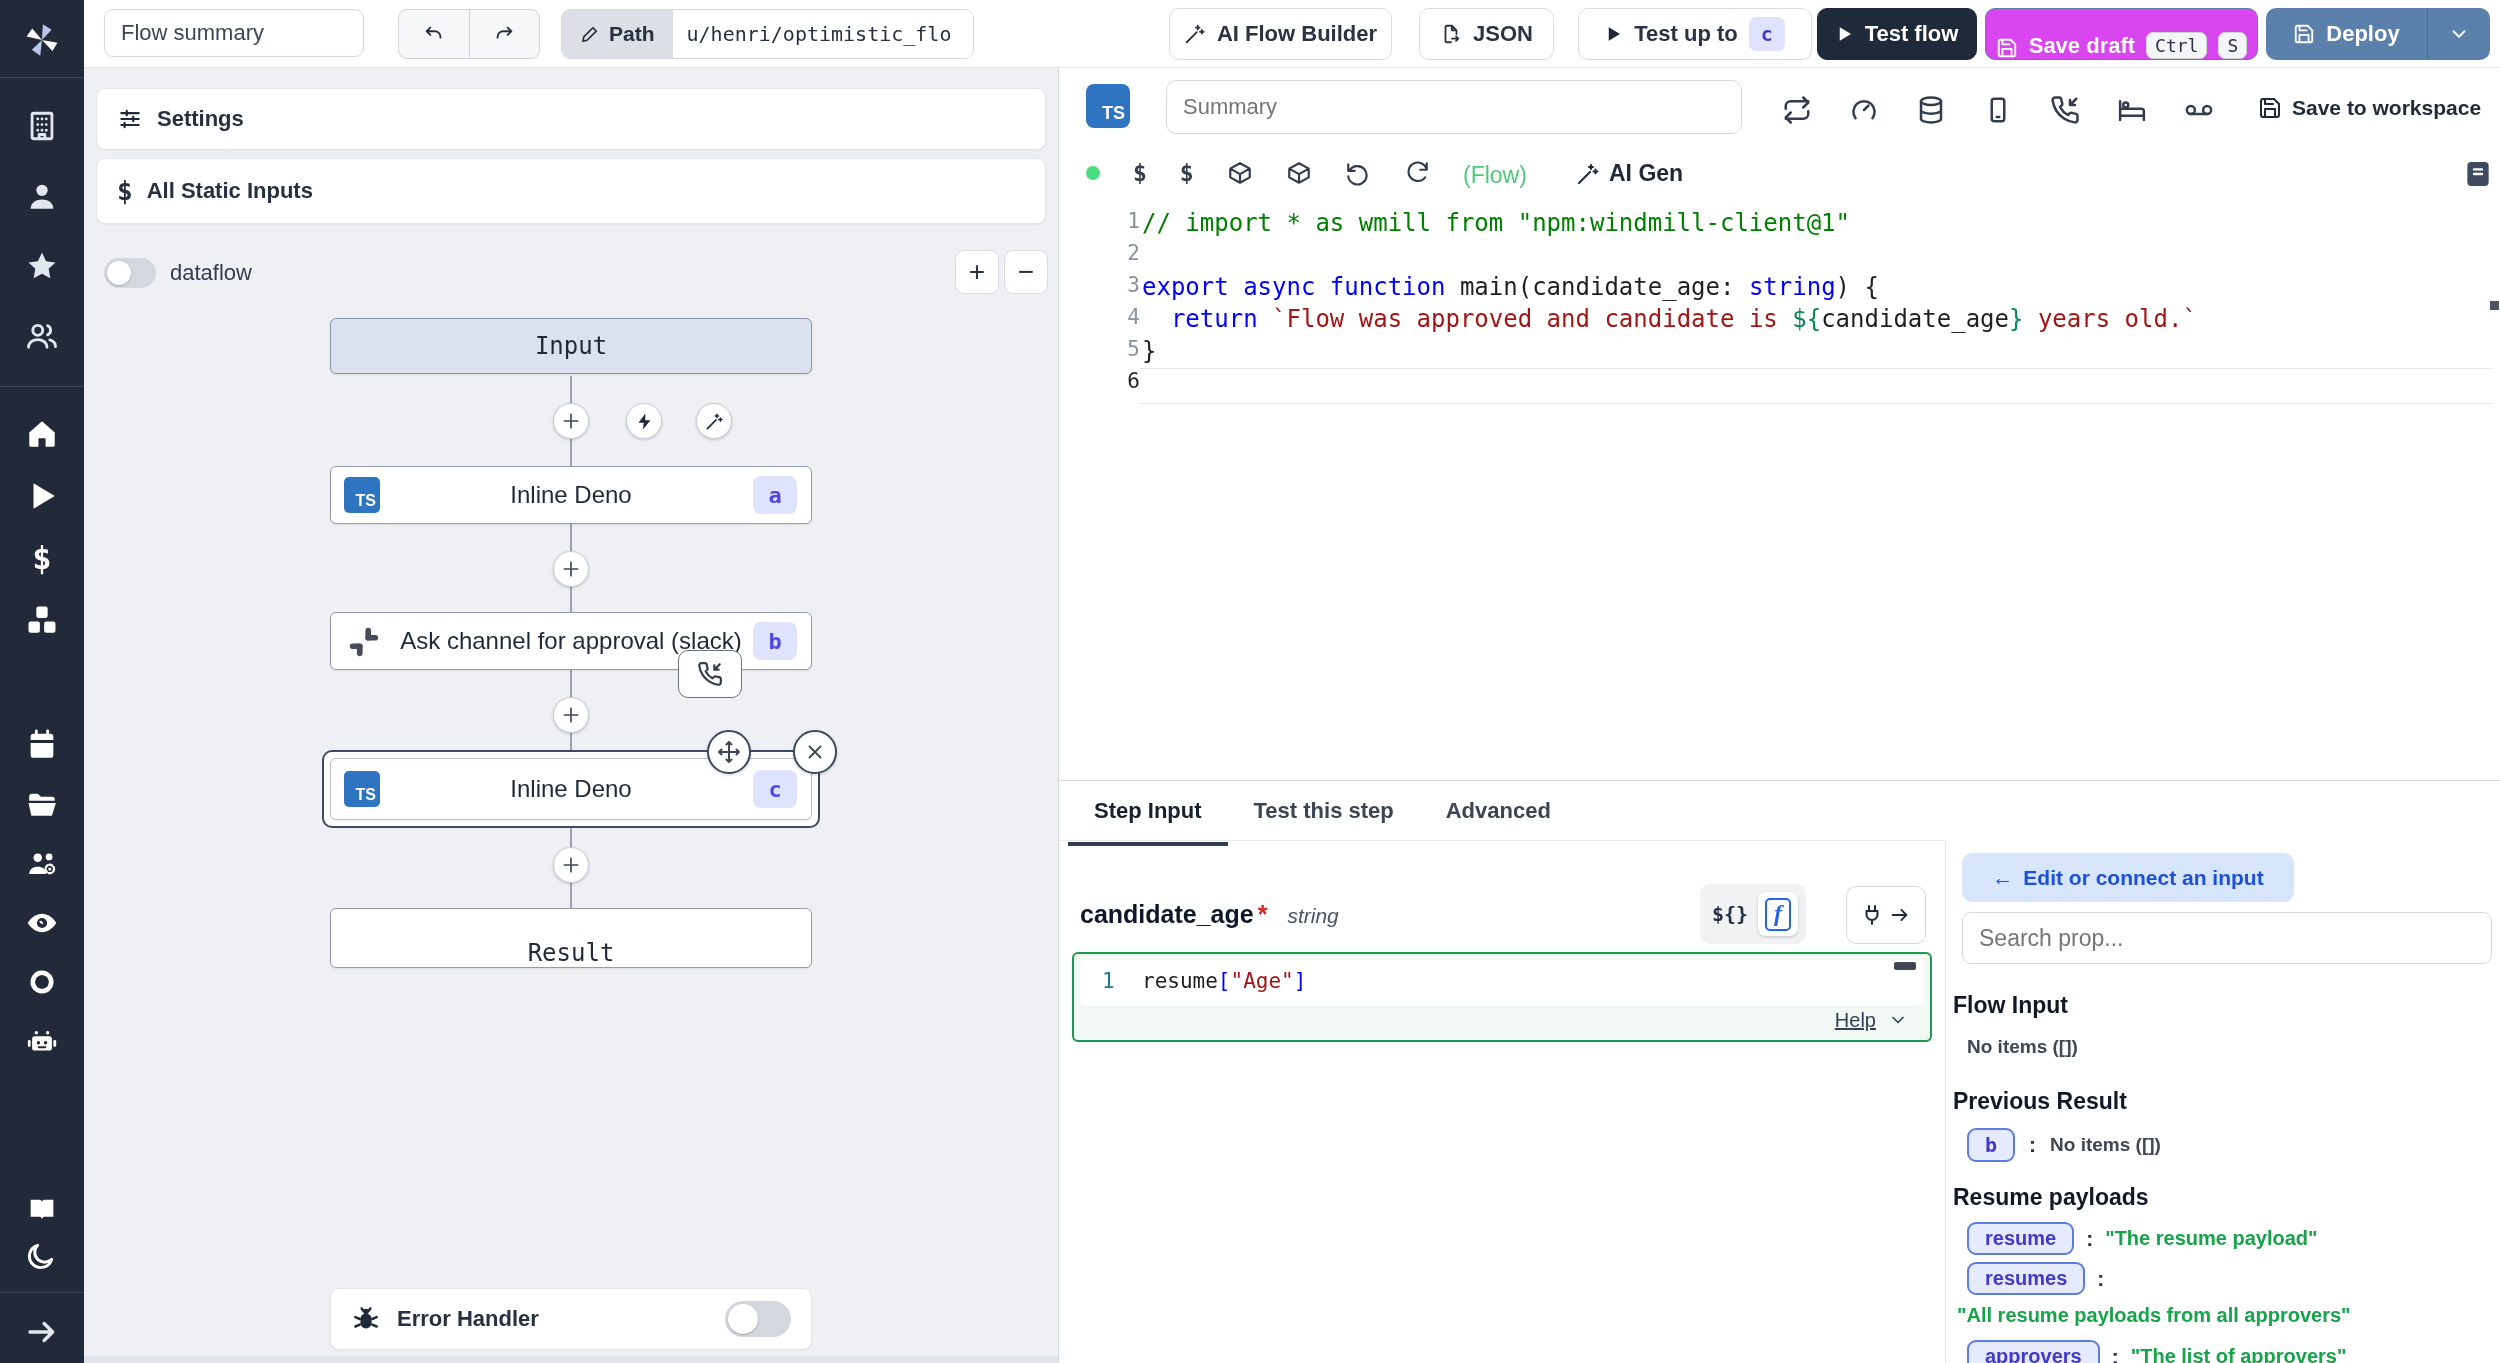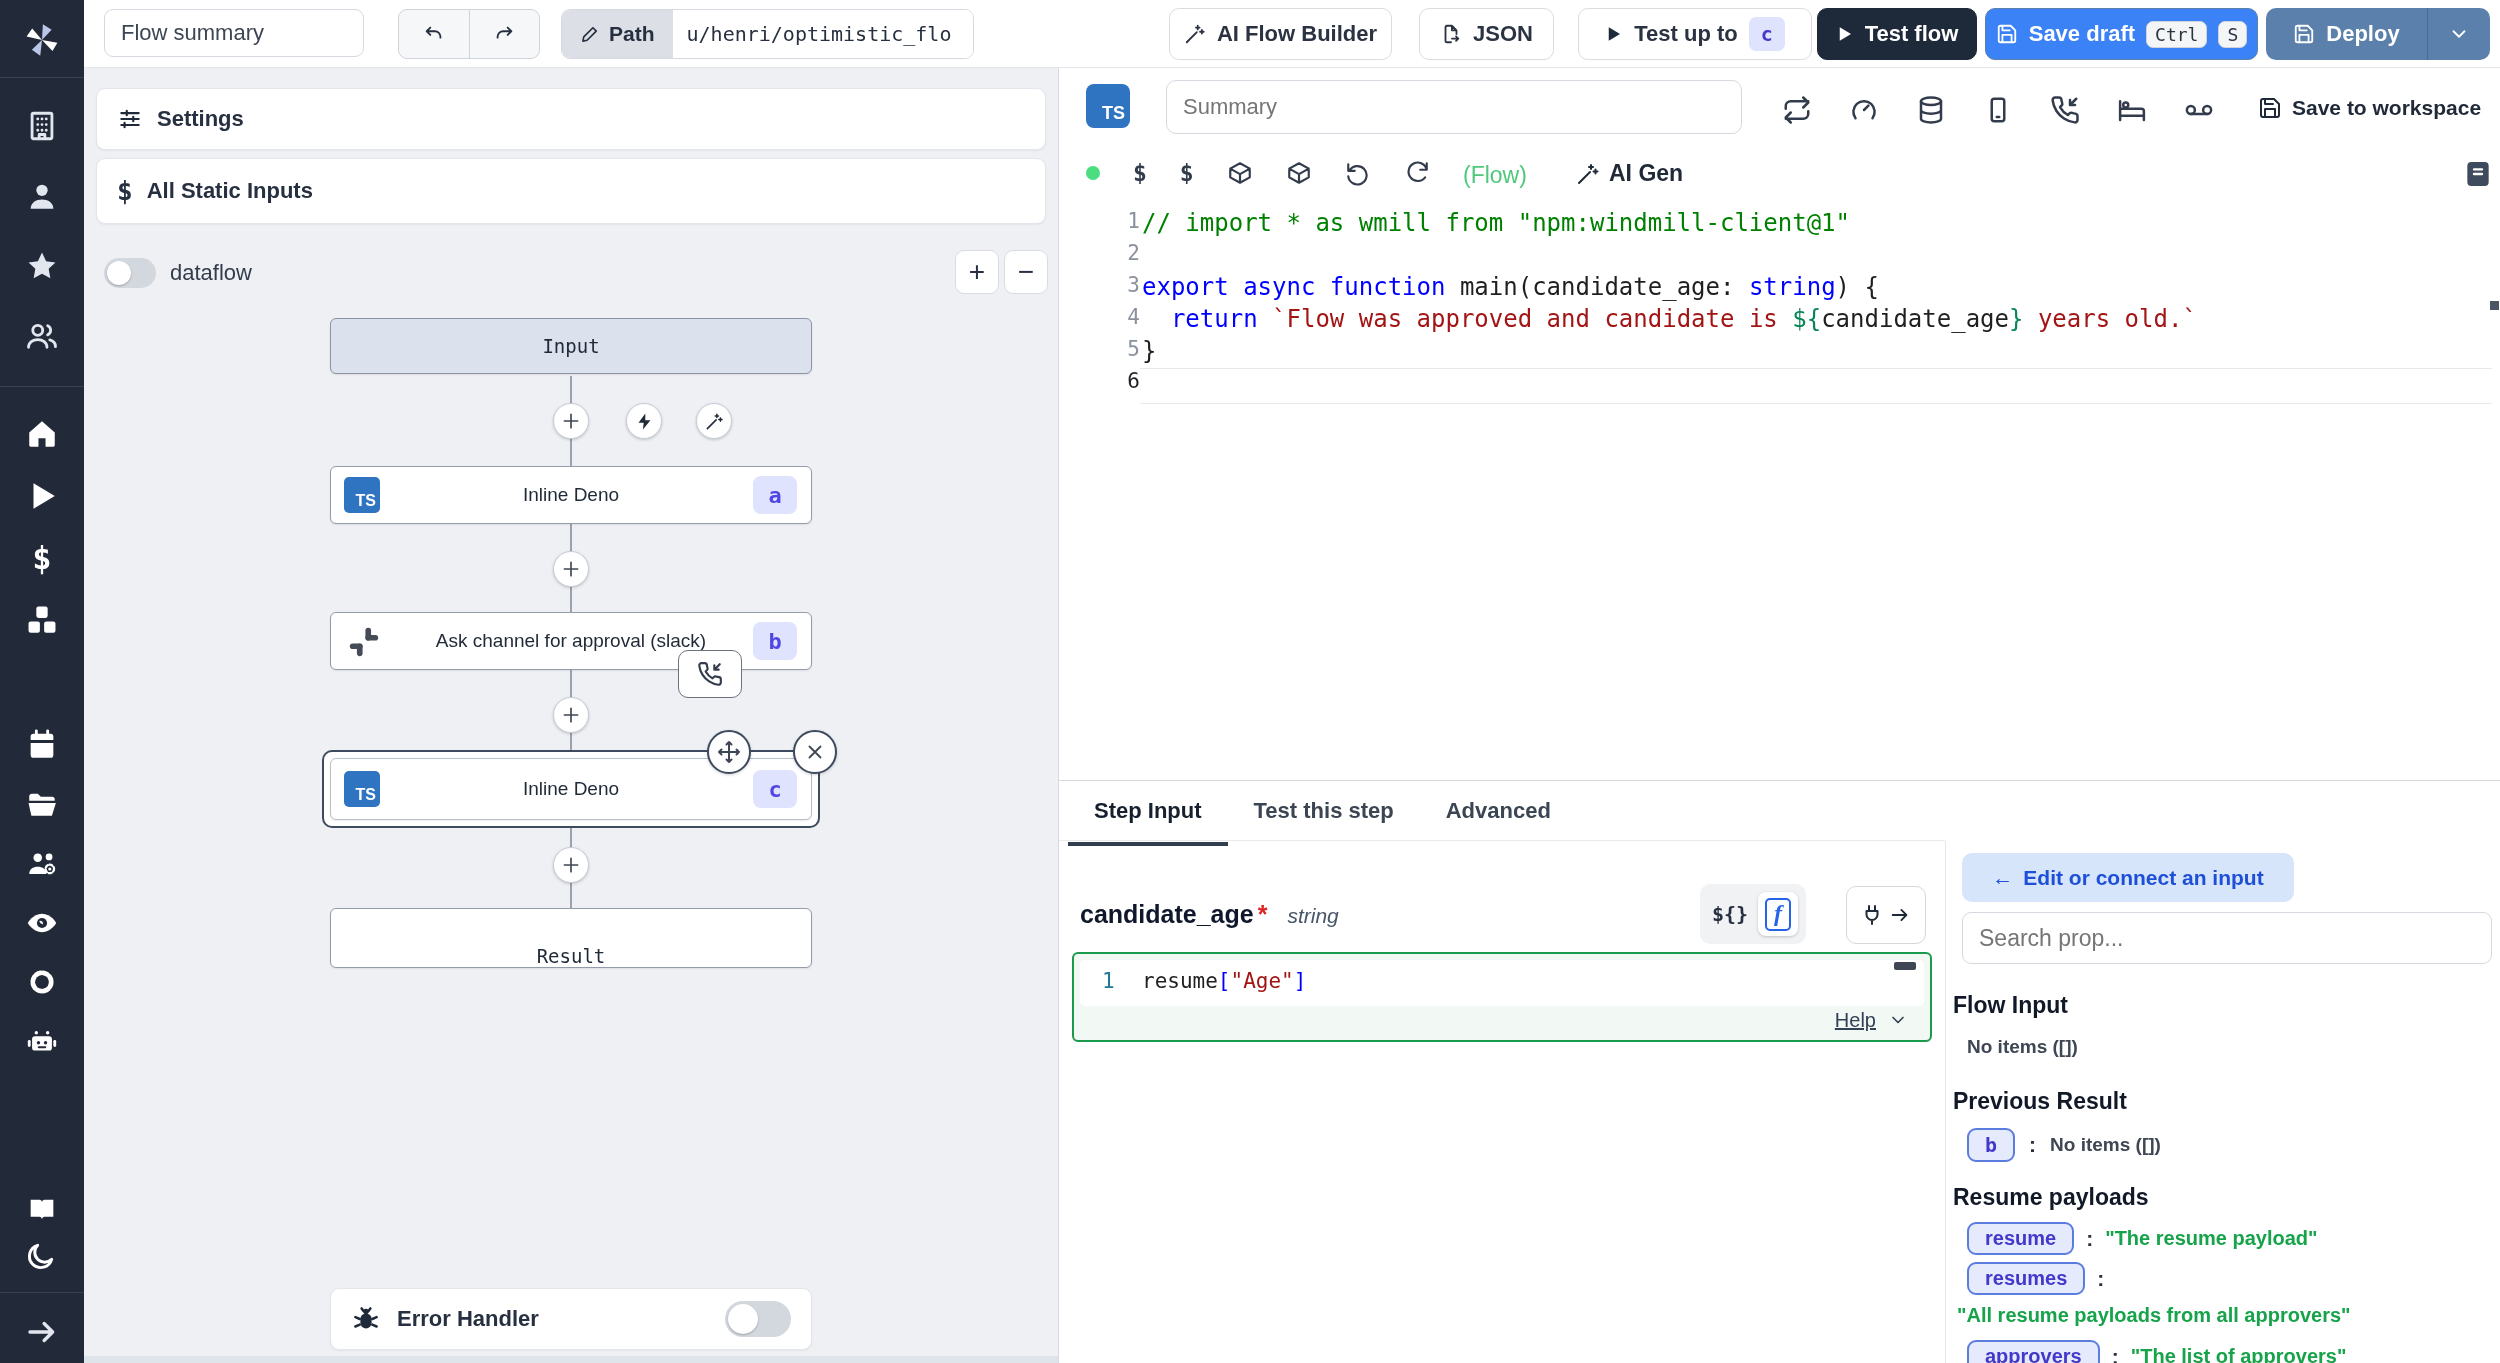--- a/index.html
+++ b/index.html
@@ -11,21 +11,21 @@
   .ic{stroke:currentColor;fill:none;stroke-width:2;stroke-linecap:round;stroke-linejoin:round;}
   .icf{fill:currentColor;stroke:none;}
 
   
   .topbar{left:0;top:0;width:2500px;height:67px;background:#fff;border-bottom:1px solid #e3e6ea;}
   .inp{border:1.5px solid #d6d9df;border-radius:9px;background:#fff;font-size:22px;color:#3d4655;
        padding:0 16px;outline:none;box-sizing:border-box;}
   .btn{display:flex;align-items:center;justify-content:center;gap:11px;border:1.5px solid #d9dce1;
        border-radius:10px;background:#fff;font-size:22px;font-weight:600;color:#2b3342;box-sizing:border-box;cursor:pointer;}
   .btn-dark{background:#1e2939;border-color:#1e2939;color:#fff;}
-  .btn-steel{background:#3b82f6;border-color:#5b80ab;color:#fff;}
+  .btn-steel{background:#d946ef;border-color:#5b80ab;color:#fff;align-items:flex-end;}
   .kbd{background:#f4f5f7;border:1.5px solid #cfd3d9;border-radius:7px;color:#2b3342;
        font-family:"DejaVu Sans Mono",monospace;font-size:18px;padding:2px 8px;font-weight:400;}
   .step-chip{background:#dfe3fd;color:#4338ca;border-radius:7px;font-weight:700;font-size:20px;
        padding:5px 12px;font-family:"DejaVu Sans Mono",monospace;}
   .pathchip{display:flex;align-items:stretch;border:1.5px solid #d6d9df;border-radius:9px;overflow:hidden;}
   .pathchip .lbl{display:flex;align-items:center;gap:9px;background:#dcdfe6;color:#273040;
        font-weight:700;font-size:21px;padding:0 18px;}
   .pathchip input{border:none;font-size:20px;color:#273040;padding:0 14px;outline:none;width:272px;}
 
   
@@ -40,21 +40,21 @@
         display:flex;align-items:center;box-sizing:border-box;cursor:pointer;}
   .card-label{font-size:22px;font-weight:700;color:#273040;}
   .toggle{border-radius:999px;background:#d3d7de;position:relative;cursor:pointer;}
   .toggle .knob{position:absolute;left:3px;top:3px;background:#fff;border-radius:50%;box-shadow:0 1px 2px rgba(0,0,0,.25);}
   .sqbtn{width:42px;height:42px;background:#fff;border:1.5px solid #d9dce1;border-radius:9px;
          font-size:28px;color:#273040;display:flex;align-items:center;justify-content:center;cursor:pointer;}
   .conn{position:absolute;left:570px;width:2px;background:#9aa2b1;}
   .node{position:absolute;left:330px;width:482px;height:58px;background:#fff;border:1px solid #949caa;
         border-radius:6px;display:flex;align-items:center;justify-content:center;
         box-shadow:0 1px 2px rgba(0,0,0,.08);box-sizing:border-box;cursor:pointer;}
-  .node-title{font-size:19px;color:#1f2937;}
+  .node-title{font-size:24px;color:#1f2937;}
   .plus-circle{position:absolute;width:34px;height:34px;border-radius:50%;background:#fff;border:1px solid #c6ccd6;
         box-shadow:0 1px 3px rgba(0,0,0,.18);display:flex;align-items:center;justify-content:center;color:#3f4754;cursor:pointer;}
   .ts-chip{position:absolute;left:13px;top:50%;transform:translateY(-50%);width:36px;height:36px;background:#2f74c0;
         border-radius:5px;color:#fff;font-weight:700;font-size:16px;display:flex;align-items:flex-end;
         justify-content:flex-end;padding:0 4px 3px 0;box-sizing:border-box;}
   .node-badge{position:absolute;right:14px;top:50%;transform:translateY(-50%);min-width:44px;height:38px;
         background:#dfe3fd;border-radius:8px;color:#4f46e5;font-weight:700;font-size:22px;display:flex;
         align-items:center;justify-content:center;font-family:"DejaVu Sans Mono",monospace;box-sizing:border-box;padding:0 10px;}
 
   

